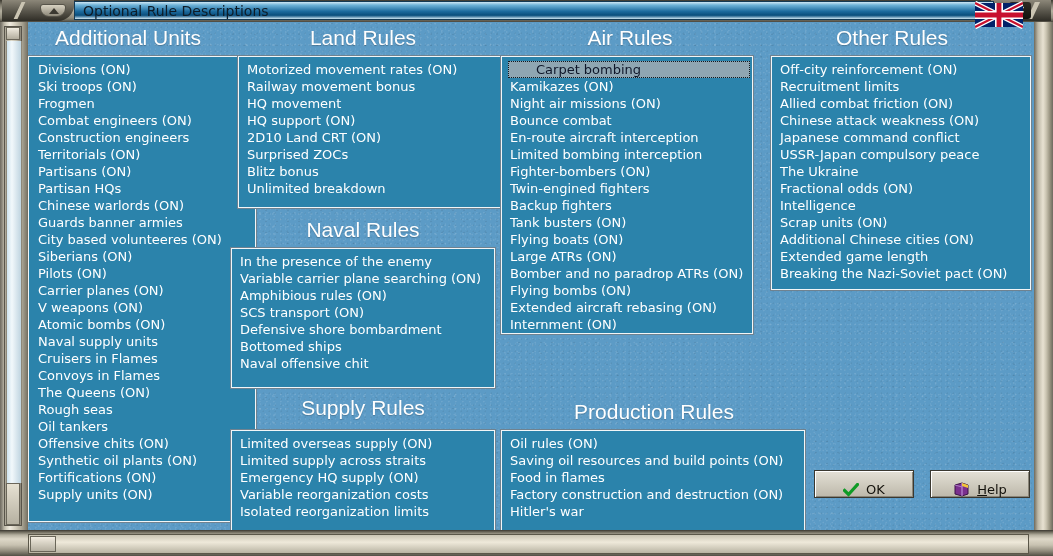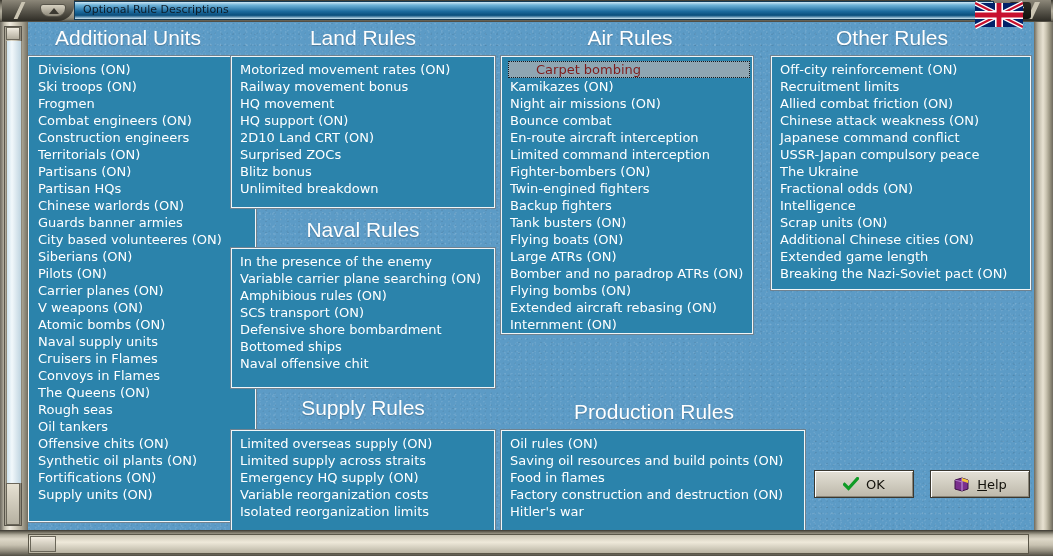--- a/index.html
+++ b/index.html
@@ -170,21 +170,21 @@
         #cfe7f4 0%, #6fb3d8 18%, #1d6b9e 55%, #0a4e7c 78%, #cfe7f4 100%);
     border: 1px solid #143a55;
     box-sizing: border-box;
     z-index: 9;
     overflow: hidden;
   }
   .titlebar .tt {
     position: absolute;
     left: 8px; top: 1px;
     font-family: "DejaVu Sans", sans-serif;
-    font-size: 11px;
+    font-size: 14px;
     color: #0d1c28;
     white-space: nowrap;
     letter-spacing: 0px;
   }
   .flag {
     position: absolute;
     right: 30px; top: 1px;
     width: 48px; height: 28px;
     z-index: 10;
   }
@@ -231,35 +231,35 @@
     line-height: 17px;
     color: #ffffff;
     white-space: nowrap;
     padding: 0 2px;
     cursor: default;
   }
   .listbox .row.sel {
     background: #8fa6b2;
     outline: 1px dotted #101820;
     outline-offset: -1px;
-    color: #7f1d1d;
+    color: #0f172a;
     padding-left: 28px;
   }
 
   
   .btn {
     position: absolute;
     height: 28px;
     background: linear-gradient(to bottom, #e4e0d6 0%, #d2cec2 45%, #bdb8aa 100%);
     border: 1px solid #3a3830;
     box-shadow: inset 1px 1px 0 #ffffff, inset -1px -1px 0 #8a8578;
     box-sizing: border-box;
     cursor: pointer;
     display: flex;
-    align-items: center;
+    align-items: flex-end;
     justify-content: center;
     gap: 7px;
   }
   .btn .lbl {
     font-family: "DejaVu Sans", sans-serif;
     font-size: 13px;
     color: #14120c;
   }
   .btn .lbl u { text-decoration: underline; }
   .check-icon { width: 16px; height: 14px; }
@@ -335,21 +335,21 @@
         <div class="row">The Queens (ON)</div>
         <div class="row">Rough seas</div>
         <div class="row">Oil tankers</div>
         <div class="row">Offensive chits (ON)</div>
         <div class="row">Synthetic oil plants (ON)</div>
         <div class="row">Fortifications (ON)</div>
         <div class="row">Supply units (ON)</div>
       </div>
 
     <div class="heading" style="left:203px; top:4px; width:264px;">Land Rules</div>
-    <div class="listbox" id="lb-1" style="left:203px; top:34px; width:264px; height:152px;">
+    <div class="listbox" id="lb-1" style="left:210px; top:34px; width:264px; height:152px;">
         <div class="row">Motorized movement rates (ON)</div>
         <div class="row">Railway movement bonus</div>
         <div class="row">HQ movement</div>
         <div class="row">HQ support (ON)</div>
         <div class="row">2D10 Land CRT (ON)</div>
         <div class="row">Surprised ZOCs</div>
         <div class="row">Blitz bonus</div>
         <div class="row">Unlimited breakdown</div>
       </div>
 
@@ -364,21 +364,21 @@
         <div class="row">Naval offensive chit</div>
       </div>
 
     <div class="heading" style="left:473px; top:4px; width:258px;">Air Rules</div>
     <div class="listbox" id="lb-3" style="left:473px; top:34px; width:252px; height:278px;">
         <div class="row sel">Carpet bombing</div>
         <div class="row">Kamikazes (ON)</div>
         <div class="row">Night air missions (ON)</div>
         <div class="row">Bounce combat</div>
         <div class="row">En-route aircraft interception</div>
-        <div class="row">Limited command interception</div>
+        <div class="row">Limited bombing interception</div>
         <div class="row">Fighter-bombers (ON)</div>
         <div class="row">Twin-engined fighters</div>
         <div class="row">Backup fighters</div>
         <div class="row">Tank busters (ON)</div>
         <div class="row">Flying boats (ON)</div>
         <div class="row">Large ATRs (ON)</div>
         <div class="row">Bomber and no paradrop ATRs (ON)</div>
         <div class="row">Flying bombs (ON)</div>
         <div class="row">Extended aircraft rebasing (ON)</div>
         <div class="row">Internment (ON)</div>

